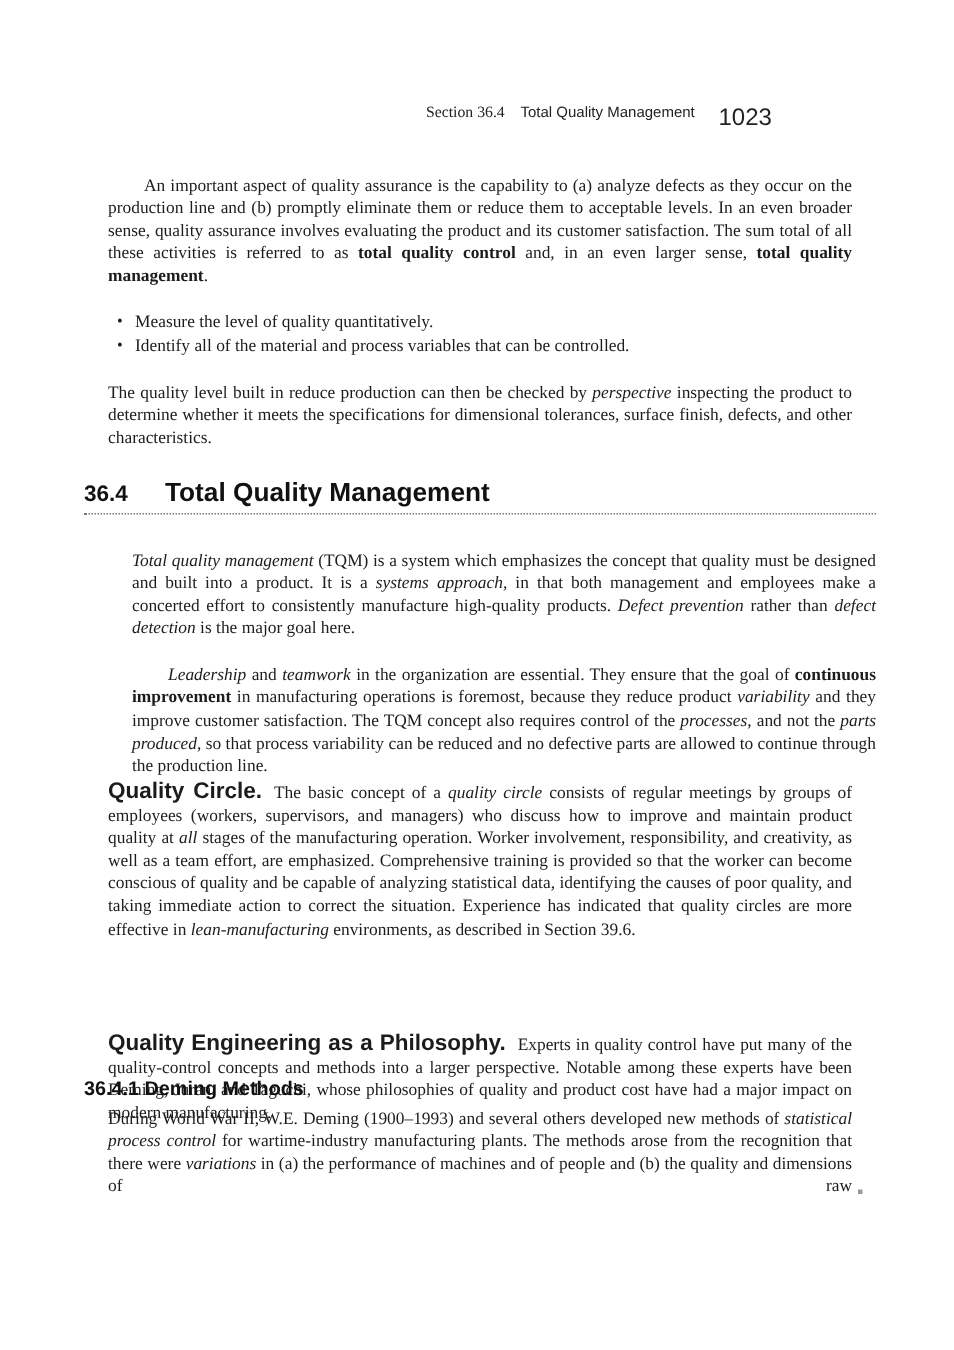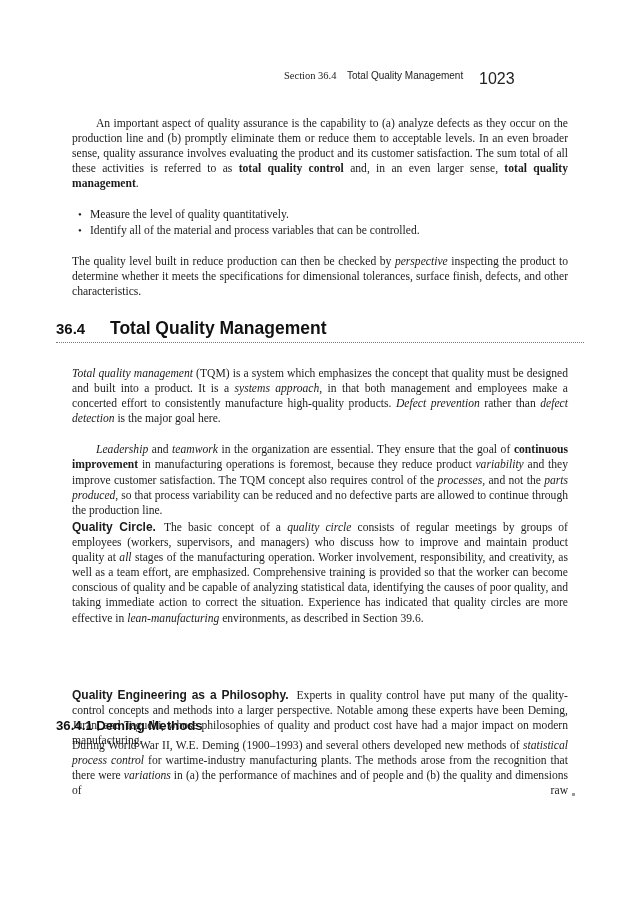--- a/index.html
+++ b/index.html
@@ -20,24 +20,24 @@
   .blk1 { position: absolute; top: 100px; left: 0; width: 528px; }
   ul.bullets { margin: 8px 0 8px 0; padding-left: 24px; list-style: none; }
   ul.bullets li { position: relative; padding-left: 10px; }
   ul.bullets li::before { content: "\2022"; position: absolute; left: -2px; top: 0; font-size: 11px; }
   .sec-head {
     position: absolute; top: 318px; left: 0; width: 528px;
     font-family: Liberation Sans, sans-serif; font-weight: bold; font-size: 17.5px; color: #111;
     padding-bottom: 3px; border-bottom: 1px dotted #777;
   }
   .sec-head .num { display: inline-block; width: 54px; font-size: 15px; }
-  .blk2 { position: absolute; top: 350px; left: 0; width: 528px; }
+  .blk2 { position: absolute; top: 350px; left: 16px; width: 528px; }
   .blk3 { position: absolute; top: 504px; left: 0; width: 528px; }
   .blk4 { position: absolute; top: 672px; left: 0; width: 528px; }
-  .run-in { font-family: "Liberation Sans", sans-serif; font-weight: bold; font-size: 12px; margin-right: 8px; }
+  .run-in { font-family: "Liberation Sans", sans-serif; font-weight: bold; font-size: 15px; margin-right: 8px; }
   .subsec-head {
     position: absolute; top: 718px; left: 0; width: 528px;
     font-family: Liberation Sans, sans-serif; font-weight: bold; font-size: 13.2px; color: #111;
   }
   .blk5 { position: absolute; top: 722px; left: 0; width: 528px; }
   .speck { position: absolute; left: 572px; top: 793px; width: 3px; height: 3px; background: #9a9a9a; }
   b { font-weight: bold; }
   i { font-style: italic; }
 </style>
 </head>

